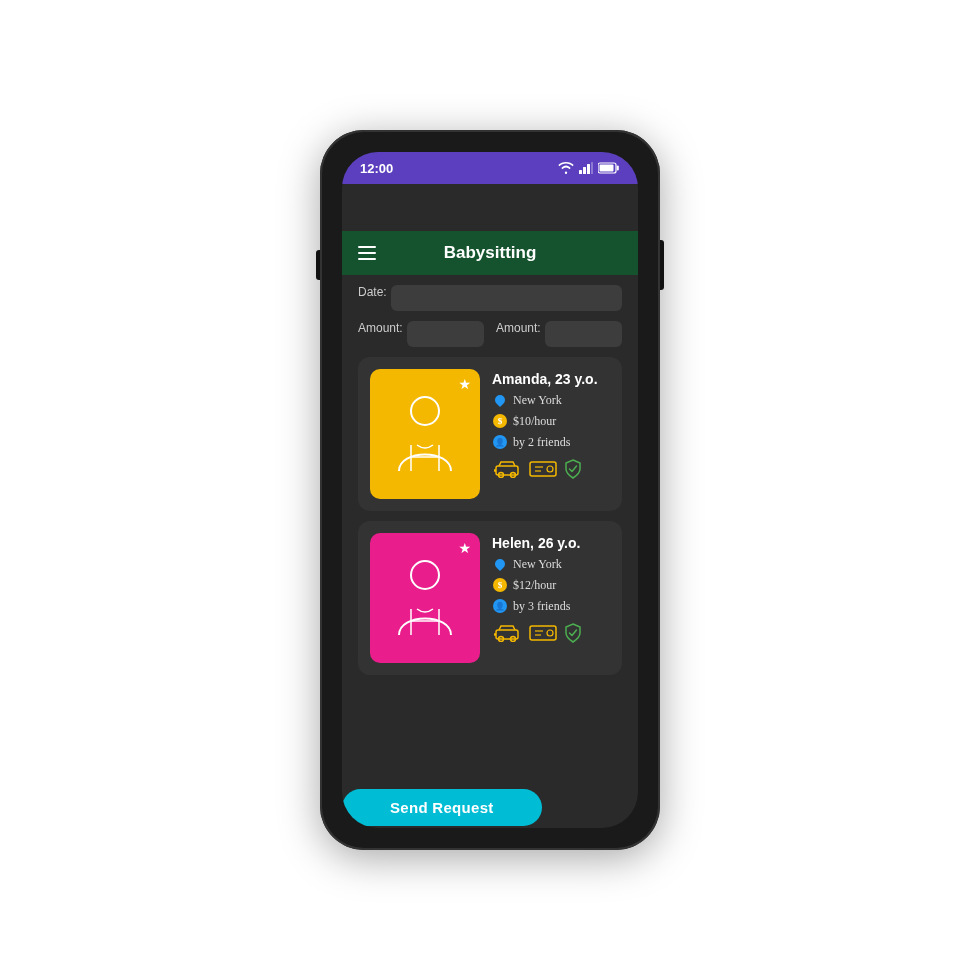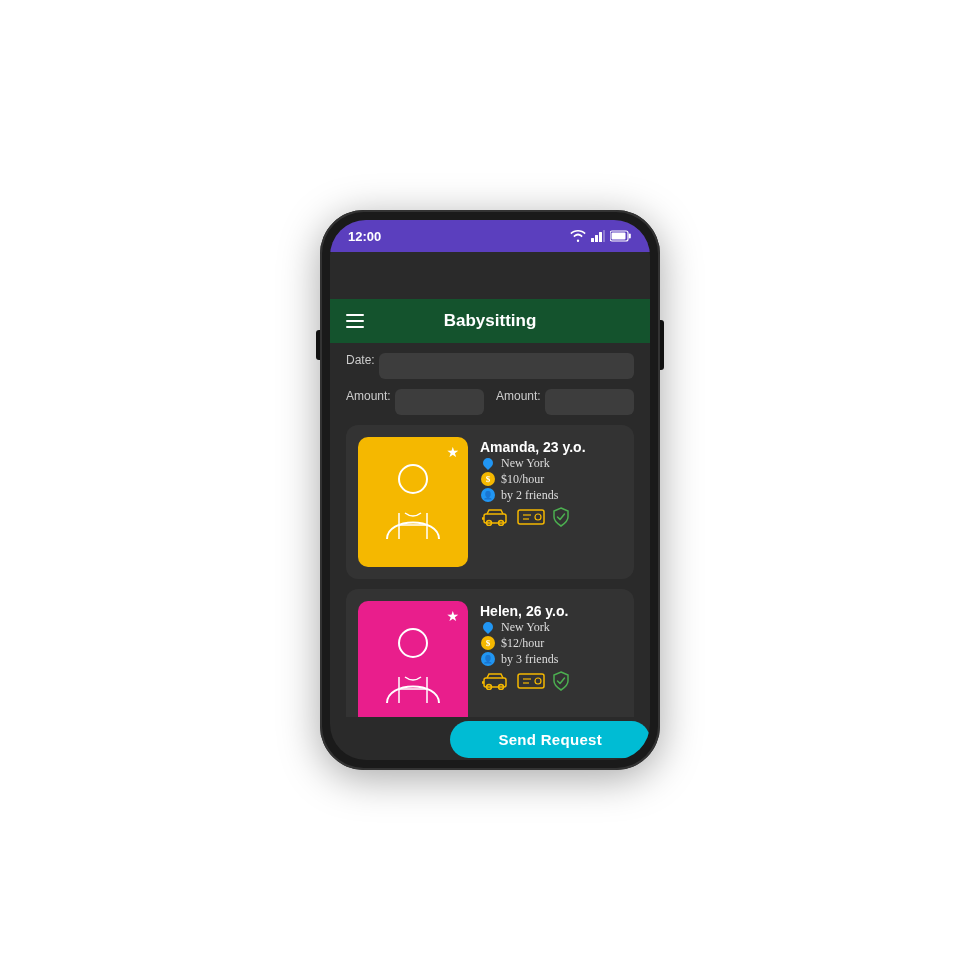--- a/index.html
+++ b/index.html
@@ -7,24 +7,24 @@
       background: #fff;
       display: flex;
       justify-content: center;
       align-items: center;
       min-height: 980px;
       font-family: 'Helvetica Neue', Arial, sans-serif;
     }
 
     .phone-outer {
       width: 340px;
-      height: 560px;
+      height: 720px;
       background: #1a1a1a;
       border-radius: 44px;
-      padding: 10px;
+      padding: 22px;
       box-shadow: 0 8px 40px rgba(0,0,0,0.35), inset 0 0 0 2px #333;
       position: relative;
     }
 
     .phone-inner {
       width: 100%;
       height: 100%;
       background: #2a2a2a;
       border-radius: 36px;
       overflow: hidden;
@@ -161,20 +161,21 @@
 
     .avatar-svg {
       width: 72px;
       height: 90px;
     }
 
     .sitter-info {
       flex: 1;
       display: flex;
       flex-direction: column;
+      gap: 5px;
       padding-top: 2px;
     }
     .sitter-name {
       color: #fff;
       font-size: 14px;
       font-weight: 600;
     }
     .info-row {
       display: flex;
       align-items: center;
@@ -226,21 +227,21 @@
     .badges-row {
       display: flex;
       gap: 7px;
       margin-top: 4px;
       align-items: center;
     }
 
     
     .send-btn-wrap {
       display: flex;
-      justify-content: flex-end;
+      justify-content: flex-start;
       padding: 4px 0 2px;
       flex-shrink: 0;
     }
     .send-btn {
       background: #00bcd4;
       color: #fff;
       border: none;
       border-radius: 24px;
       padding: 10px 48px;
       font-size: 15px;

